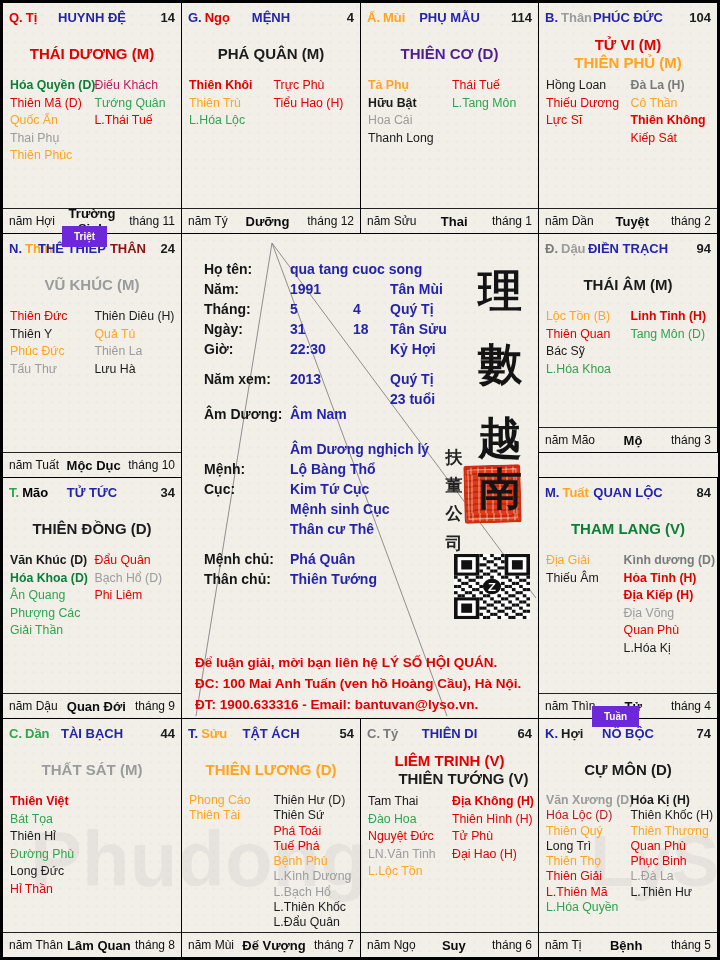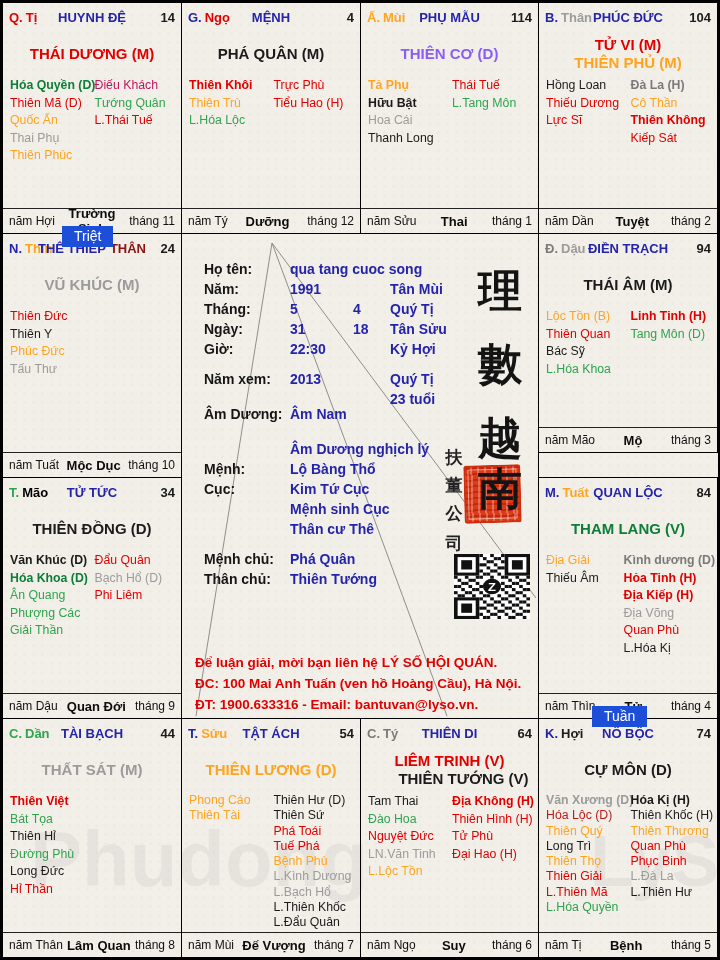--- a/index.html
+++ b/index.html
@@ -53,21 +53,21 @@
            font-size:17px;font-weight:bold;color:#222;}
   .seal{position:absolute;left:282px;top:231px;width:57px;height:58px;z-index:1;border-radius:3px;
         background:#dd3a18;transform:rotate(-1.5deg);
         background-image:repeating-linear-gradient(90deg, rgba(255,255,255,.28) 0 2px, transparent 2px 7px),
                          repeating-linear-gradient(0deg, rgba(160,20,0,.45) 0 2px, transparent 2px 6px);
         box-shadow:inset 0 0 0 2px #d02e10;}
   .seal::after{content:"";position:absolute;inset:4px;border:1.5px solid rgba(255,245,235,.55);}
   .qr{position:absolute;left:272px;top:320px;width:76px;height:65px;z-index:2;}
   .contact{position:absolute;inset:0;z-index:3;}
   .cl{position:absolute;left:13px;right:4px;font-size:13.5px;font-weight:bold;color:#e10000;white-space:nowrap;}
-  .badge{position:absolute;background:#1d4ed8;color:#fff;font-size:14px;font-weight:normal;z-index:6;
+  .badge{position:absolute;background:#6d28d9;color:#fff;font-size:10px;font-weight:bold;z-index:6;
          padding:1px 12px;line-height:19px;}
   .btriet{left:60px;top:224px;}
   .btuan{left:590px;top:704px;}
 </style>
 </head>
 <body>
 
 <div class="board">
   <div class="ghost gL">Phudong</div>
   <div class="ghost gR">LyS</div>
@@ -133,21 +133,21 @@
         <span class="thang">tháng 12</span>
       </div>
     </div>
   <div class="cell p2">
       <div class="hdr">
         <span class="branch"><span class="b1" style="color: rgb(255, 164, 31);">Ấ.</span><span class="b2" style="color: rgb(255, 164, 31);">Mùi</span></span>
         <span class="pname"><span class="n1" style="color: rgb(36, 36, 170);">PHỤ MẪU</span></span>
         <span class="num">114</span>
       </div>
       <div class="titles">
-        <div style="color: #8b5cf6;">THIÊN CƠ (D)</div>
+        <div style="color: #4c1d95;">THIÊN CƠ (D)</div>
       </div>
       <div class="stars">
         <div class="colL">
           <div style="color: rgb(255, 164, 31); font-weight: 700;">Tả Phụ</div>
           <div style="color: rgb(27, 27, 27); font-weight: 700;">Hữu Bật</div>
           <div style="color: rgb(155, 155, 155);">Hoa Cái</div>
           <div style="color: rgb(27, 27, 27);">Thanh Long</div>
         </div>
         <div class="colR">
           <div style="color: rgb(225, 0, 0);">Thái Tuế</div>
@@ -197,20 +197,26 @@
       </div>
       <div class="titles">
         <div style="color: rgb(155, 155, 155);">VŨ KHÚC (M)</div>
       </div>
       <div class="stars">
         <div class="colL">
           <div style="color: rgb(225, 0, 0);">Thiên Đức</div>
           <div style="color: rgb(27, 27, 27);">Thiên Y</div>
           <div style="color: rgb(255, 164, 31);">Phúc Đức</div>
           <div style="color: rgb(155, 155, 155);">Tấu Thư</div>
+        </div>
+        <div class="colR">
+          <div style="color: rgb(27, 27, 27);">Thiên Diêu (H)</div>
+          <div style="color: rgb(255, 164, 31);">Quả Tú</div>
+          <div style="color: rgb(155, 155, 155);">Thiên La</div>
+          <div style="color: rgb(27, 27, 27);">Lưu Hà</div>
         </div>
       </div>
       <div class="foot">
         <span class="nam">năm Tuất</span>
         <span class="stage">Mộc Dục</span>
         <span class="thang">tháng 10</span>
       </div>
     </div>
   <div class="cell p5">
       <div class="hdr">

